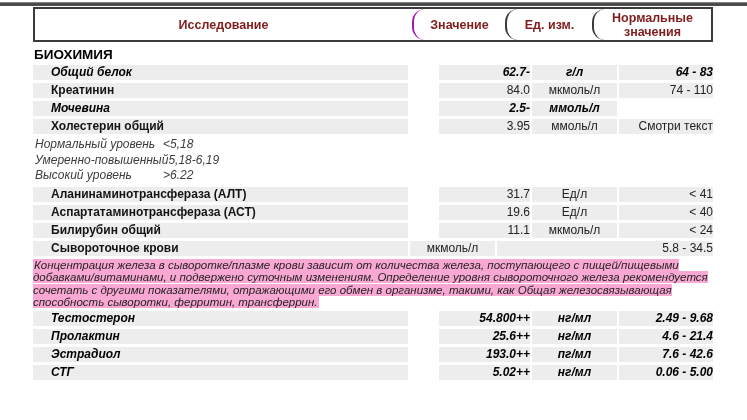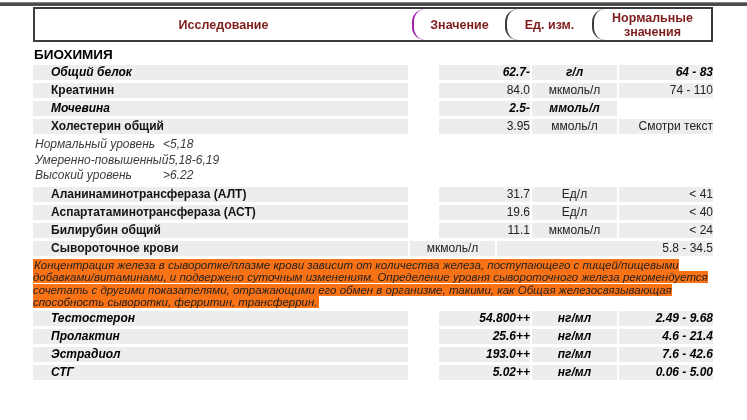--- a/index.html
+++ b/index.html
@@ -52,21 +52,21 @@
   .note-line{
     font-style:italic;font-size:12px;line-height:15.5px;color:#3c3c3c;
     padding-left:2px;white-space:nowrap;
   }
   .note-label{display:inline-block;min-width:128px;}
   
   .iron-note{
     width:680px;margin:1px 0 2px 0;font-style:italic;font-size:11.5px;
     line-height:12.6px;color:#1f1f1f;
   }
-  .iron-note span{background:#f97316;padding:0 1px;}
+  .iron-note span{background:#f9a8d4;padding:0 1px;}
 </style>
 </head>
 <body>
 
 <div class="top-rule"></div>
 
 <div class="report">
 
   <div class="tbl-header">
     <div class="hcell h-name">Исследование</div>

